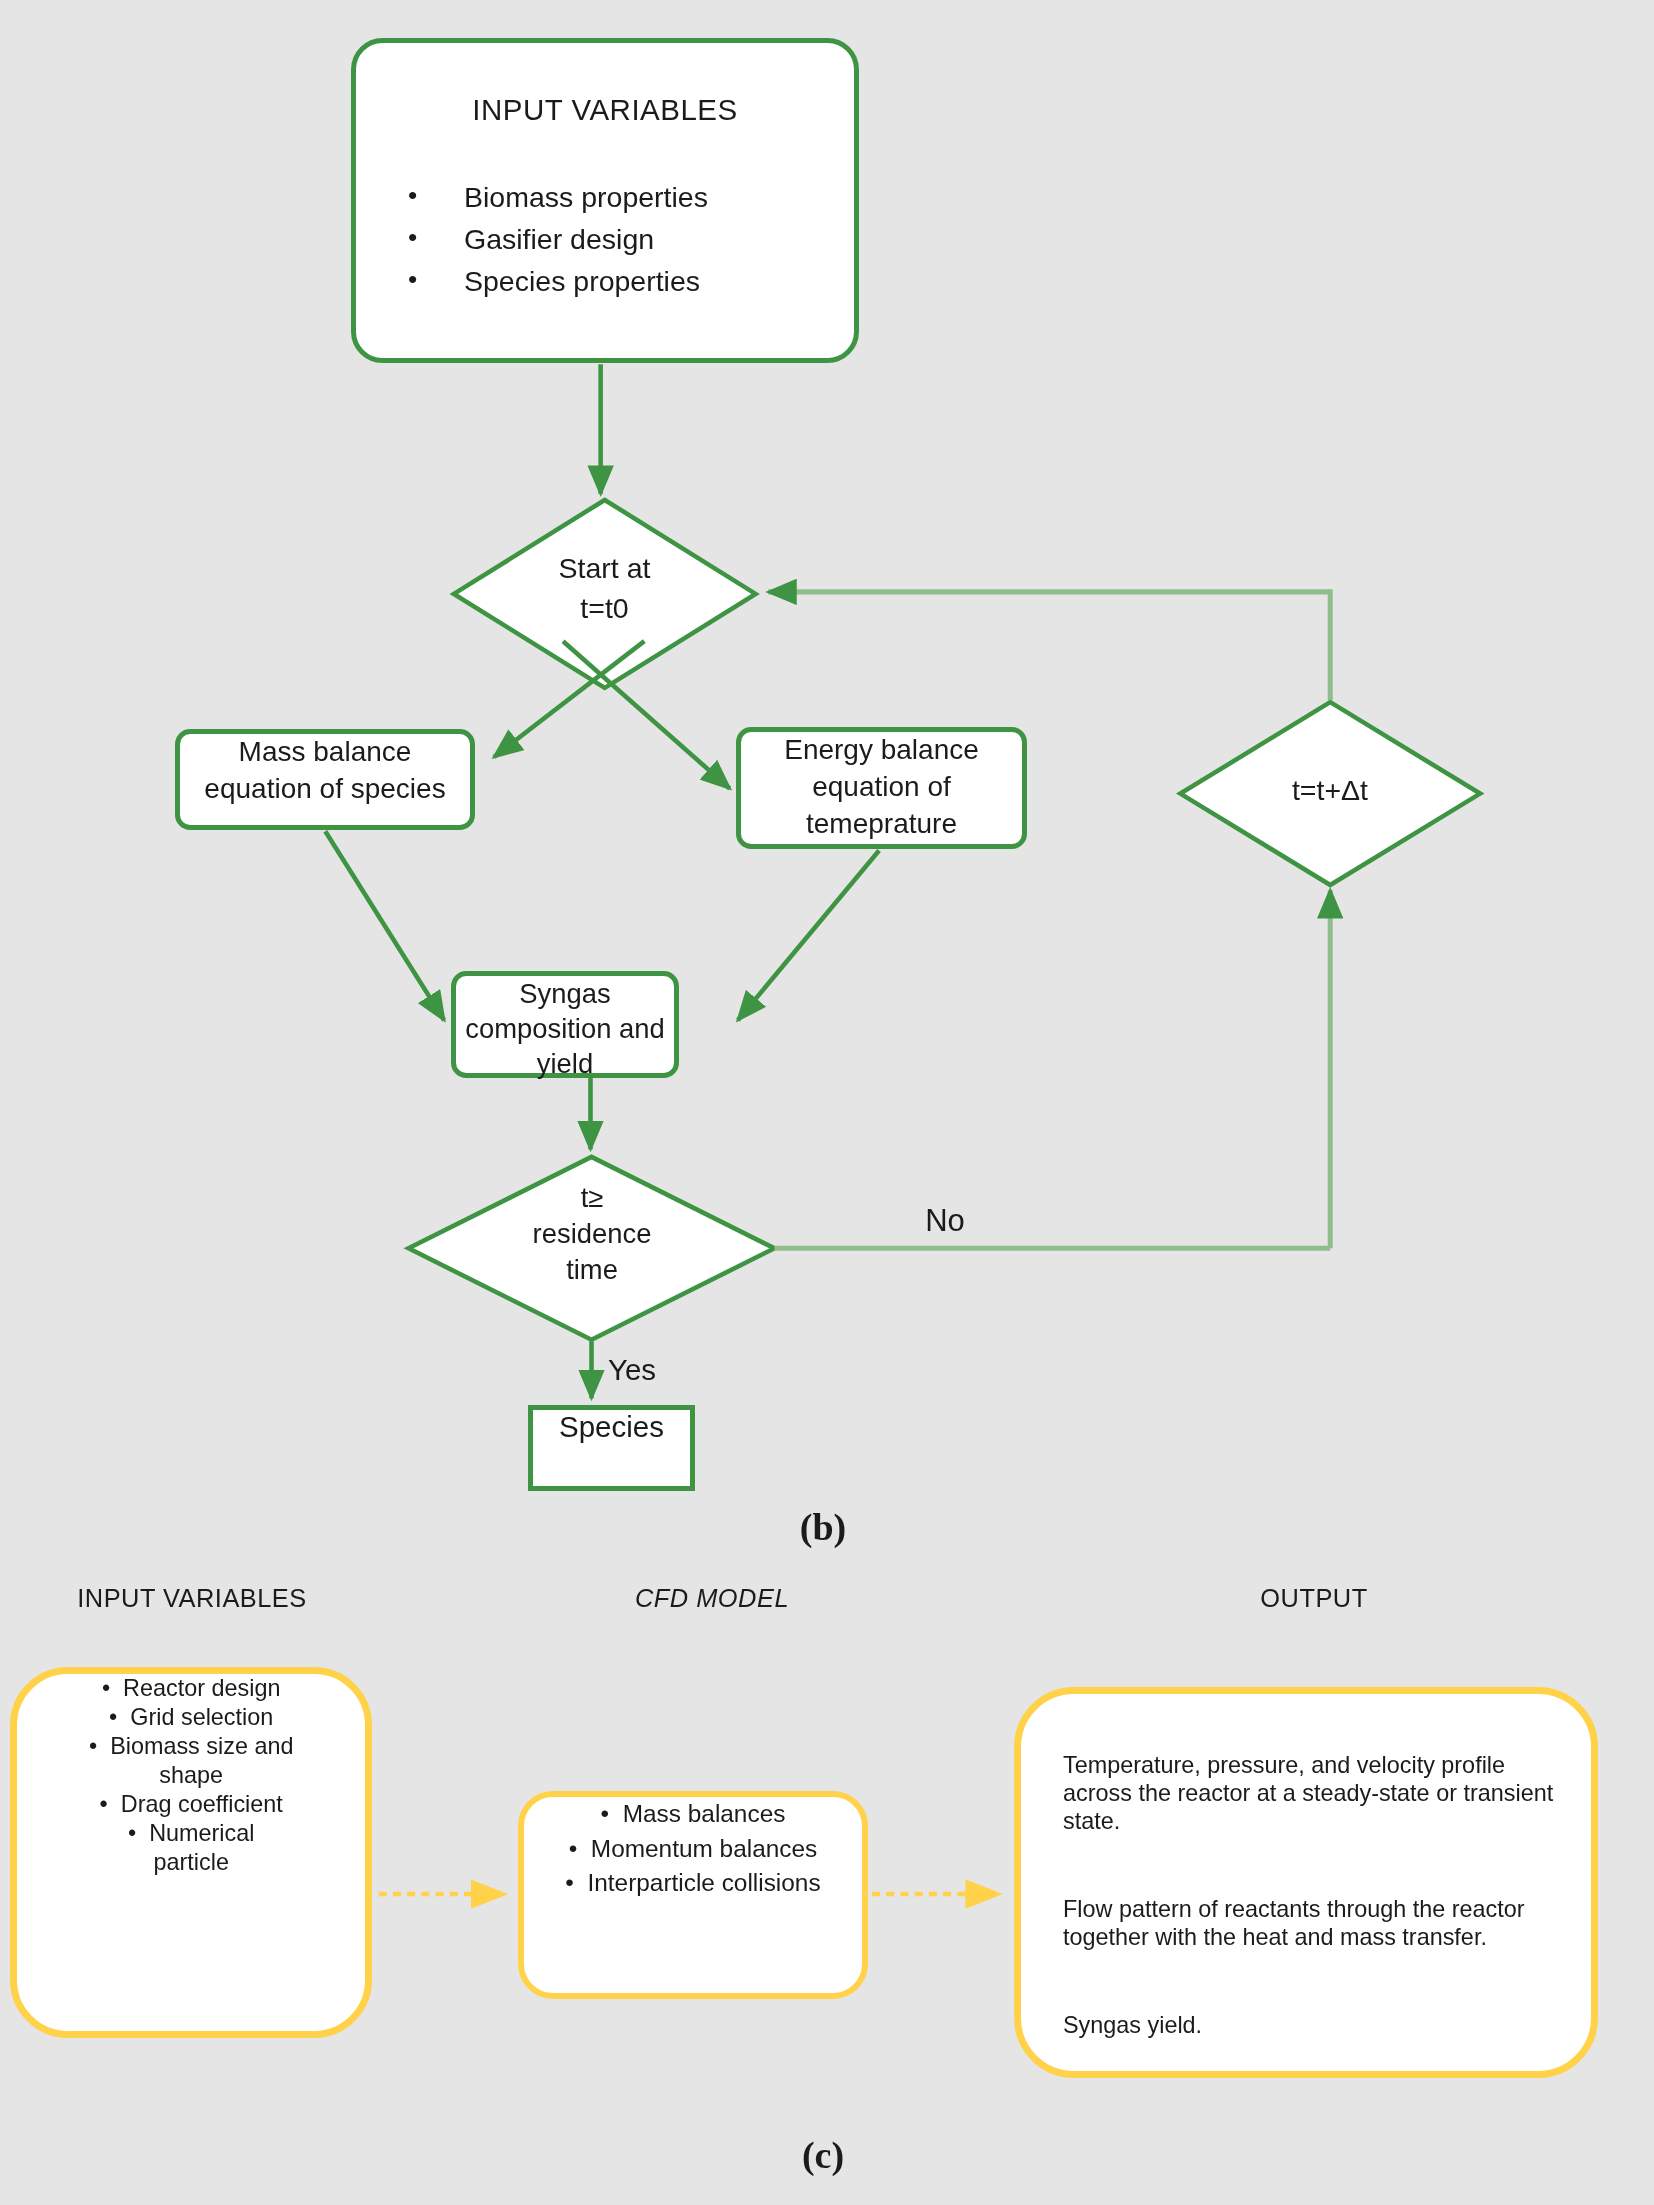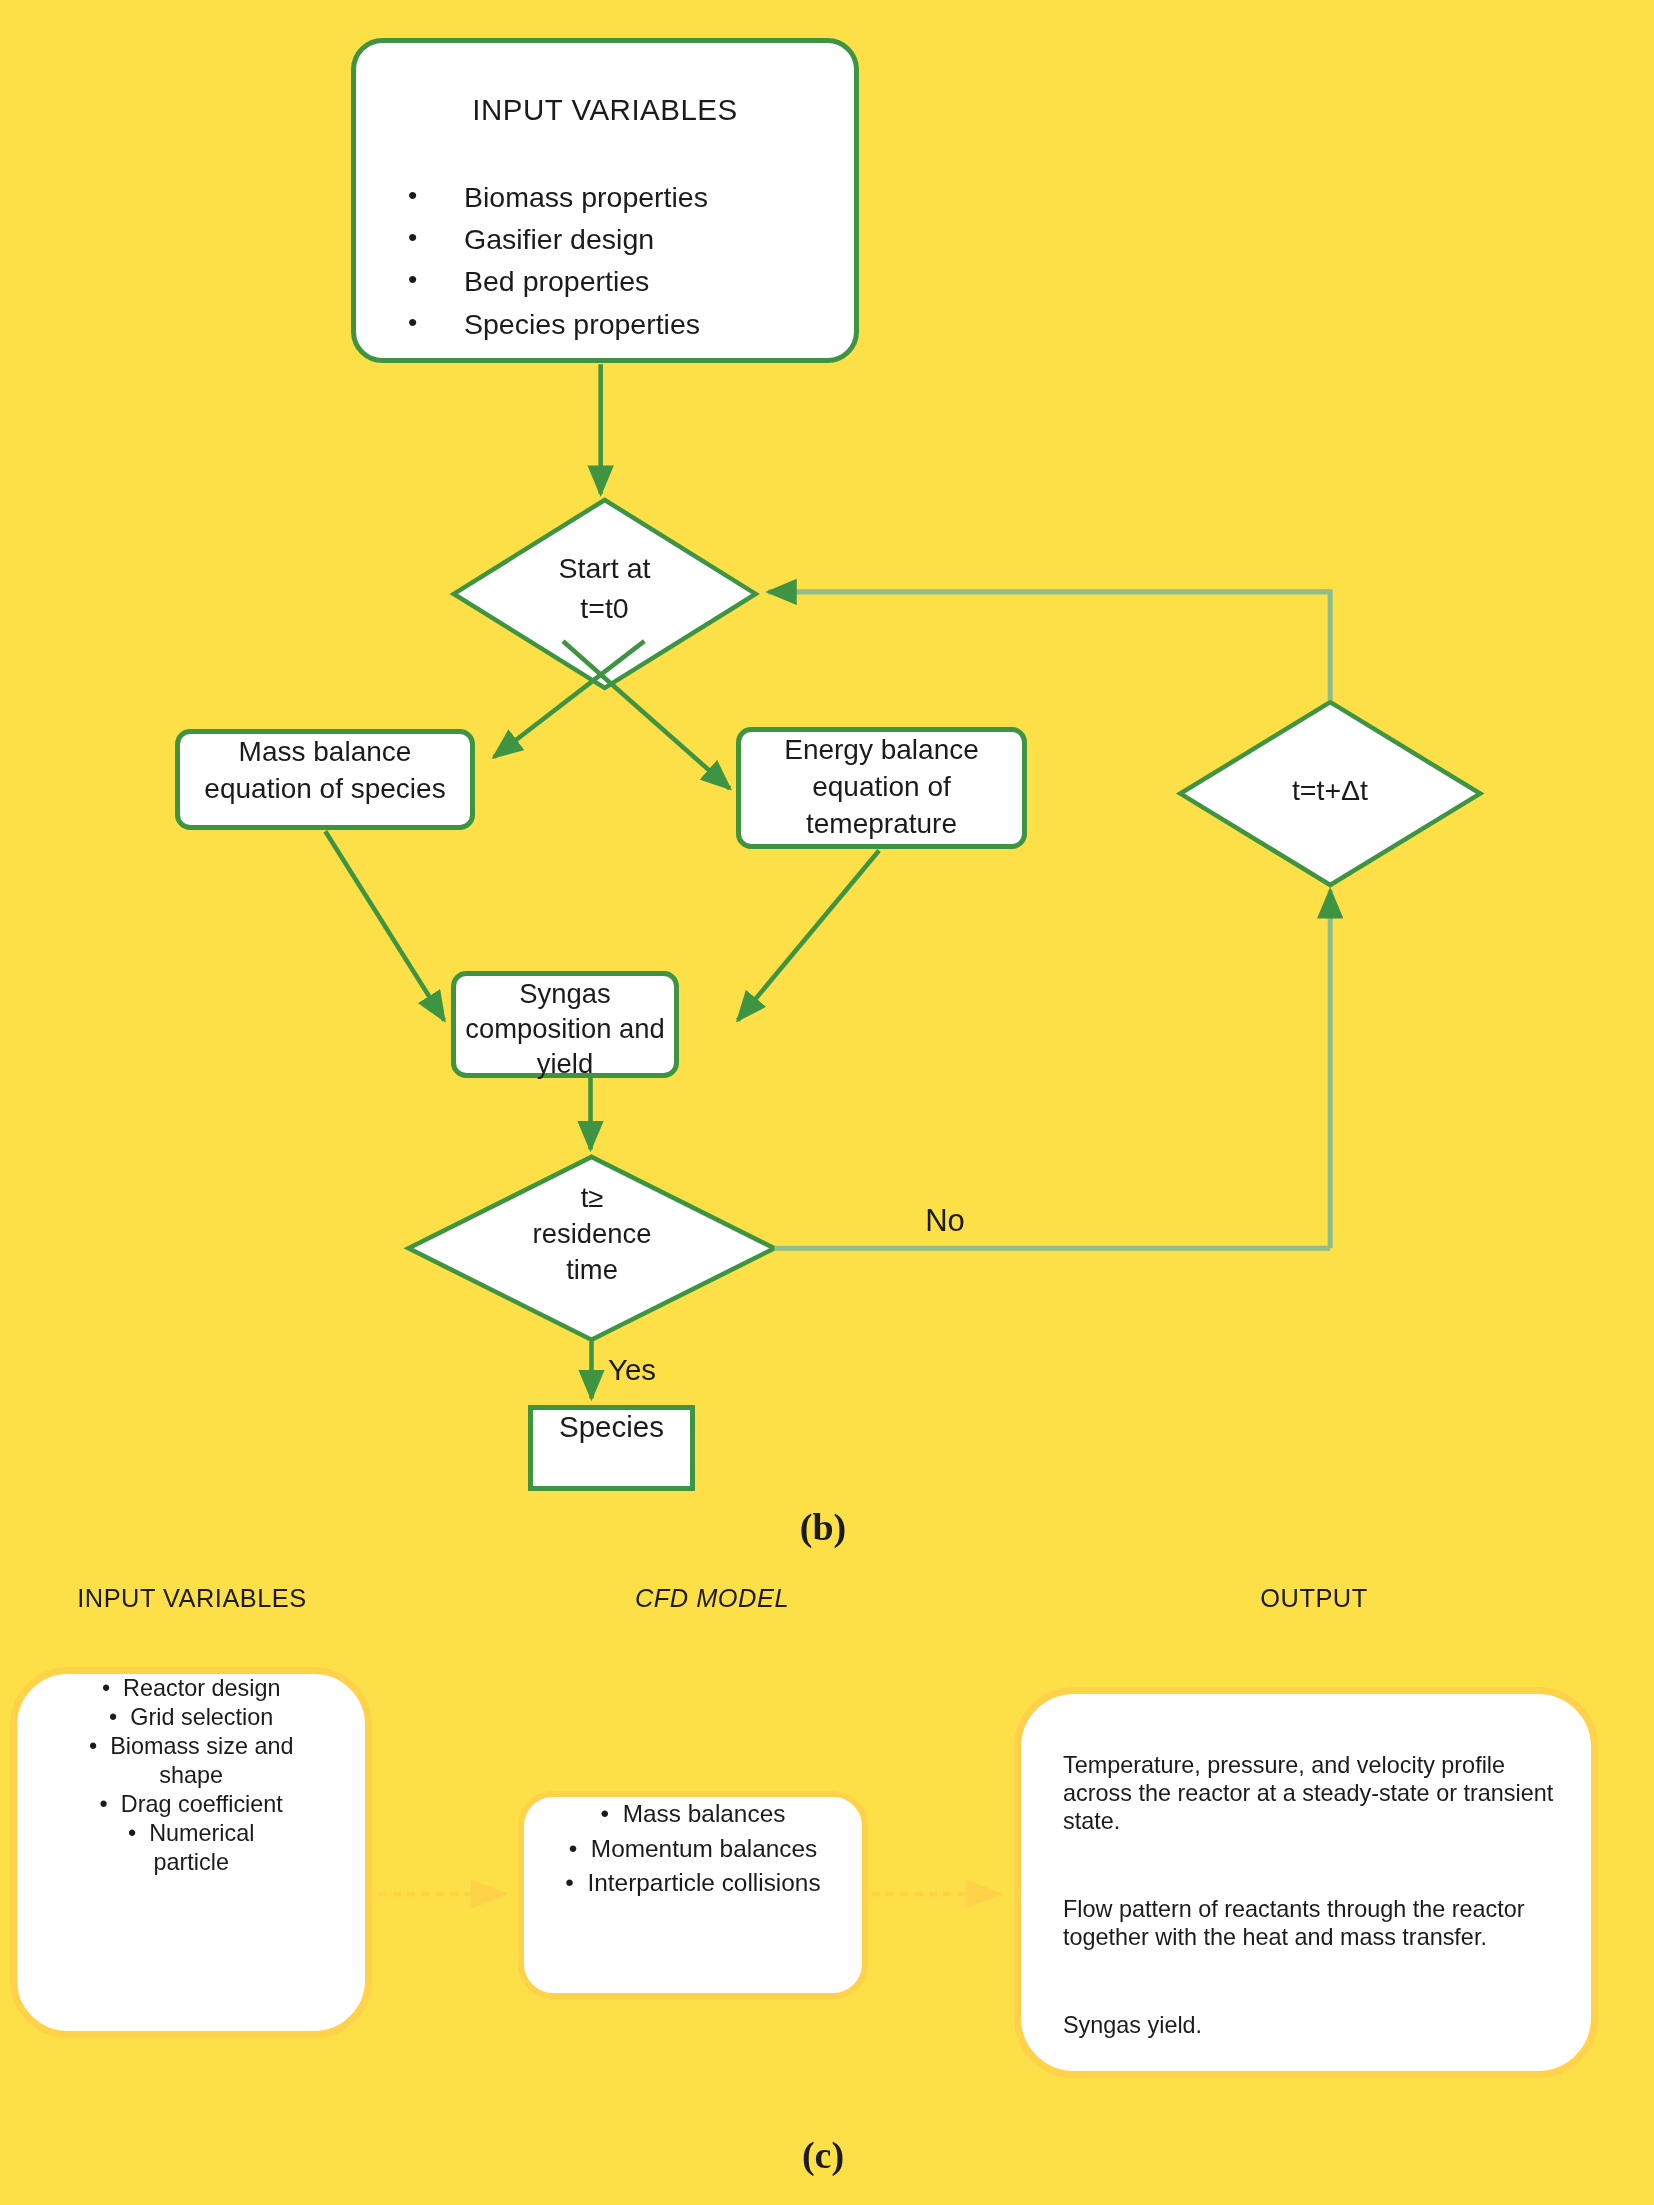--- a/index.html
+++ b/index.html
@@ -1,19 +1,19 @@
 <!DOCTYPE html>
 <html style="--green: #3E9443; --green_light: #8FBE8C; --yellow: #FFD24A; --text: #1b1b1b;font-size:8.1px"><head>
 <meta charset="utf-8">
 <style>
   html,body{margin:0;padding:0;background:#ffffff;}
   .canvas{
     position:relative;
     width:1655px;height:2205px;
-    background:#fde047;
+    background:#e5e5e5;
     font-family:"Liberation Sans", sans-serif;
     color:var(--text,#1b1b1b);
     overflow:hidden;
   }
   svg.layer{position:absolute;left:0;top:0;z-index:1;}
   .node{position:absolute;z-index:2;background:#ffffff;box-sizing:border-box;}
   .g-border{border:5.1px solid var(--green,#3E9443);}
   .y-border{border:7.1px solid var(--yellow,#FFD24A);}
   .label{position:absolute;z-index:3;white-space:pre-line;}
   .center{display:flex;align-items:flex-start;justify-content:center;text-align:center;}
@@ -90,21 +90,20 @@
 
     <line class="yl" x1="745" y1="3728" x2="992" y2="3728" marker-end="url(#ay)"></line>
     <line class="yl" x1="1716" y1="3728" x2="1966" y2="3728" marker-end="url(#ay)"></line>
   </svg>
 
   <div class="node g-border input-box-b">
     <div class="title">INPUT VARIABLES</div>
     <ul>
       <li>Biomass properties</li>
       <li>Gasifier design</li>
-      <li>Bed properties</li>
       <li>Species properties</li>
     </ul>
   </div>
 
   <div class="label start-label">Start at
 t=t0</div>
 
   <div class="node g-border center mass-box">
     <span class="label-inline" style="white-space:pre-line">Mass balance
 equation of species</span>

